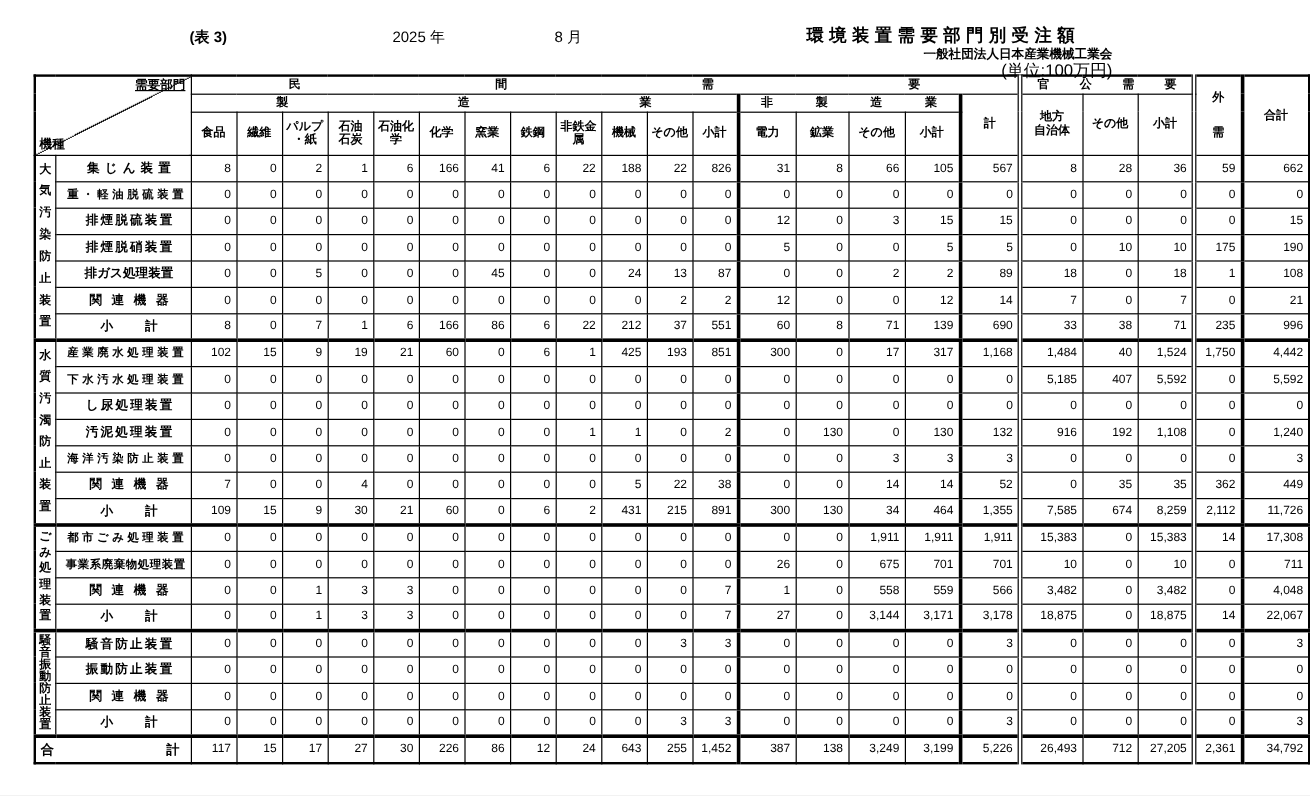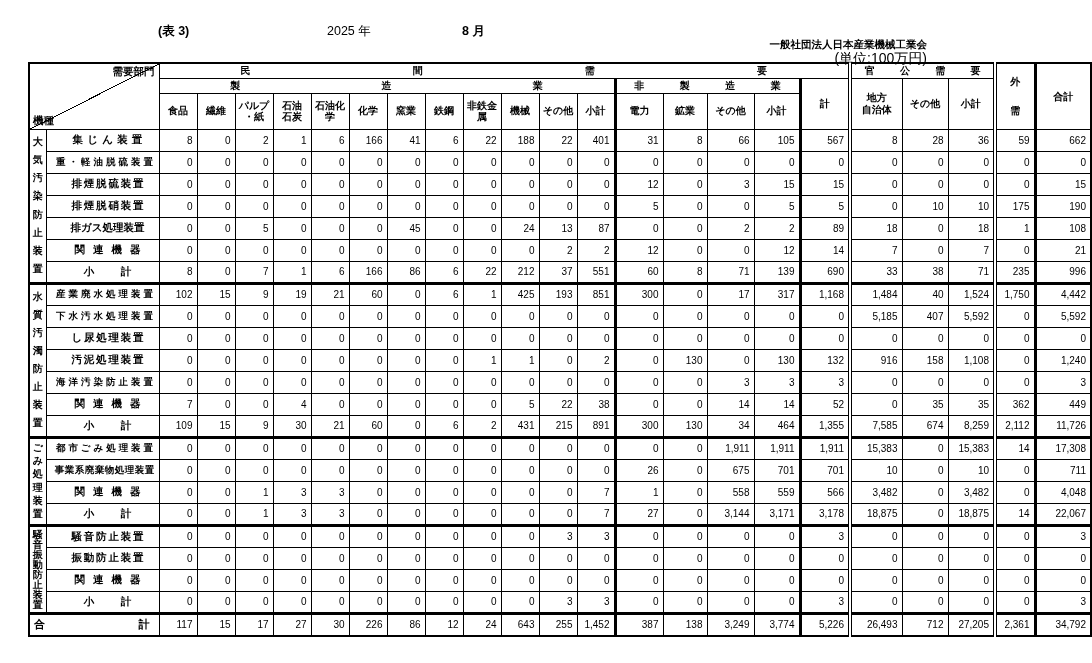--- a/index.html
+++ b/index.html
@@ -5,21 +5,21 @@
   html,body { margin:0; padding:0; background:#e8e8e8; }
   .page {
     position:relative; width:1092px; height:663px; background:#ffffff;
     font-family:"Liberation Sans","DejaVu Sans",sans-serif; color:#000;
     overflow:hidden;
   }
   
   .titlebar { position:absolute; left:0; top:0; width:932px; height:63px; }
   .t-no    { position:absolute; left:158px; top:23px; font-size:12.5px; font-weight:bold; }
   .t-year  { position:absolute; left:327px; top:23px; font-size:12.5px; font-weight:normal; }
-  .t-month { position:absolute; left:462px; top:23px; font-size:12.5px; font-weight:bold; }
+  .t-month { position:absolute; left:462px; top:23px; font-size:12.5px; font-weight:normal; }
   .t-head  { position:absolute; left:672px; top:20px; font-size:14.5px; font-weight:bold; letter-spacing:4.5px; white-space:nowrap; }
   .t-org   { position:absolute; right:5px; top:38px; font-size:10.5px; font-weight:bold; }
   .t-unit  { position:absolute; right:5px; top:50px; font-size:14px;text-align:right; }
   
   table.orders {
     position:absolute; left:28px; top:62px;
     border-collapse:collapse; table-layout:fixed;
     border:2px solid #000;
   }
   .orders th, .orders td { border:1px solid #000; padding:0; overflow:hidden; }
@@ -37,21 +37,21 @@
   td.c17, td.c20 { border-left:4px double #000; }
   
   tbody tr.subtotal-row th, tbody tr.subtotal-row td { border-bottom:3px solid #000; }
   tbody th.group-cell { border-bottom:3px solid #000; }
   tbody tr.total-row th, tbody tr.total-row td { border-top:3px solid #000; }
   
   th.corner {
     position:relative;
     background-image:linear-gradient(to bottom right, transparent 49.6%, #000 49.6%, #000 50.4%, transparent 50.4%);
   }
-  .corner-top    { position:absolute; top:1px;  right:4px; font-size:10.5px; font-weight:bold; }
+  .corner-top    { position:absolute; top:1px;  right:4px; font-size:10.5px; font-weight:bold;text-decoration:underline; }
   .corner-bottom { position:absolute; bottom:2px; left:3px; font-size:10.5px; font-weight:bold; }
   
   .sp   { display:flex; justify-content:space-around; align-items:center; width:100%; }
   th.vcell { position:relative; }
   .sp-v { position:absolute; inset:3px 0; display:flex; flex-direction:column; justify-content:space-around; align-items:center; font-size:10px; font-weight:bold; line-height:1; }
   
   th.row-label { text-align:left; }
   .hspread { display:flex; justify-content:space-around; align-items:center; padding:0 14px 0 24px; font-size:10.5px; font-weight:bold; white-space:nowrap; }
   .hspread.tight { padding:0 4px 0 8px; font-size:9.5px; }
   .total-label { display:flex; justify-content:space-between; align-items:center; padding:0 9px 0 4px; font-size:11px; font-weight:bold; }
@@ -59,20 +59,21 @@
 </style>
 </head>
 <body>
 
 <div class="page">
 
   <div class="titlebar">
     <span class="t-no">(表 3)</span>
     <span class="t-year">2025 年</span>
     <span class="t-month">8 月</span>
+    <span class="t-head">環境装置需要部門別受注額</span>
     <div class="t-org">一般社団法人日本産業機械工業会</div>
     <div class="t-unit">(単位:100万円)</div>
   </div>
 
   <table class="orders">
     <colgroup>
       <col style="width:17px">
         <col style="width:112px">
       <col style="width:38px">
         <col style="width:38px">
@@ -165,21 +166,21 @@
           <td class="num c1">0</td>
           <td class="num c2">2</td>
           <td class="num c3">1</td>
           <td class="num c4">6</td>
           <td class="num c5">166</td>
           <td class="num c6">41</td>
           <td class="num c7">6</td>
           <td class="num c8">22</td>
           <td class="num c9">188</td>
           <td class="num c10">22</td>
-          <td class="num c11">401</td>
+          <td class="num c11">826</td>
           <td class="num c12">31</td>
           <td class="num c13">8</td>
           <td class="num c14">66</td>
           <td class="num c15">105</td>
           <td class="num c16">567</td>
           <td class="num c17">8</td>
           <td class="num c18">28</td>
           <td class="num c19">36</td>
           <td class="num c20">59</td>
           <td class="num c21">662</td>
@@ -525,21 +526,21 @@
           <td class="num c8">1</td>
           <td class="num c9">1</td>
           <td class="num c10">0</td>
           <td class="num c11">2</td>
           <td class="num c12">0</td>
           <td class="num c13">130</td>
           <td class="num c14">0</td>
           <td class="num c15">130</td>
           <td class="num c16">132</td>
           <td class="num c17">916</td>
-          <td class="num c18">158</td>
+          <td class="num c18">192</td>
           <td class="num c19">1,108</td>
           <td class="num c20">0</td>
           <td class="num c21">1,240</td>
         </tr>
         <tr>
           <th class="row-label">
             <div class="hspread tight">
               <span>海</span>
               <span>洋</span>
               <span>汚</span>
@@ -938,21 +939,21 @@
           <td class="num c5">226</td>
           <td class="num c6">86</td>
           <td class="num c7">12</td>
           <td class="num c8">24</td>
           <td class="num c9">643</td>
           <td class="num c10">255</td>
           <td class="num c11">1,452</td>
           <td class="num c12">387</td>
           <td class="num c13">138</td>
           <td class="num c14">3,249</td>
-          <td class="num c15">3,774</td>
+          <td class="num c15">3,199</td>
           <td class="num c16">5,226</td>
           <td class="num c17">26,493</td>
           <td class="num c18">712</td>
           <td class="num c19">27,205</td>
           <td class="num c20">2,361</td>
           <td class="num c21">34,792</td>
         </tr>
       </tbody>
   </table>
 

